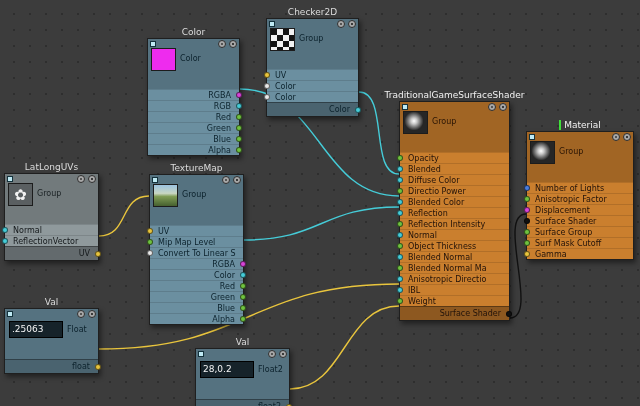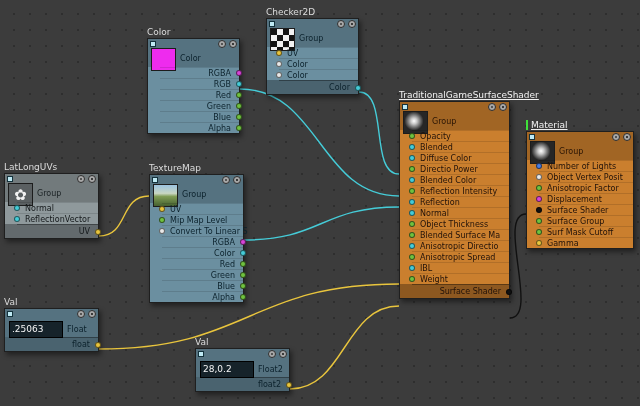--- a/index.html
+++ b/index.html
@@ -3,46 +3,46 @@
 <meta charset="utf-8">
 <style>
   * { margin:0; padding:0; box-sizing:border-box; }
   html,body { width:640px; height:406px; overflow:hidden; font-family:"DejaVu Sans", sans-serif; }
   #stage { position:absolute; left:0; top:0; width:640px; height:406px;
     background-color:#3c3c3c;
     background-image:radial-gradient(circle, #2e2e2e 1.1px, transparent 1.5px);
     background-size:16px 16px; background-position:6px 6px; }
   #wires { position:absolute; left:0; top:0; z-index:1; pointer-events:none; }
   .node { position:absolute; z-index:2; }
-  .ntitle { height:13px; font-size:9px; color:#dcdcdc; white-space:nowrap; display:flex; align-items:center; }
-  .orange-title { color:#f2f2f2;text-decoration:underline; }
+  .ntitle { height:13px; font-size:9px; color:#dcdcdc; white-space:nowrap; display:flex; align-items:center;justify-content:center; }
+  .orange-title { color:#f2f2f2; }
   .gtick { display:inline-block; width:2px; height:10px; background:#3fe03a; margin-right:3px; }
   .nbody { position:relative; border:1px solid #1f1f1f; box-shadow:2px 3px 5px rgba(0,0,0,.45); }
   .teal   { background:#6b8fa0; }
   .orange { background:#ca7f2e; }
   .gray   { background:#8f999c; }
-  .nhead { position:relative; height:28px; background:rgba(0,0,0,.20);padding-left:36px; }
+  .nhead { position:relative; height:50px; background:rgba(0,0,0,.20);padding-left:36px; }
   .rsq { position:absolute; left:2px; top:2px; width:6px; height:6px; background:#bfeaf4; border:1px solid #14323c; }
   .hicons { position:absolute; right:2px; top:1px; display:flex; gap:3px; }
   .hicon { width:8px; height:8px; border-radius:50%; background:#a8a8a8; border:1px solid #2e2e2e; position:relative; }
   .hicon::after { content:""; position:absolute; left:2px; top:2px; width:2px; height:2px; background:#3a3a3a; border-radius:50%; }
   .hicon.close::after { border-radius:0; }
   .preview { position:absolute; left:3px; top:9px; width:25px; height:23px; border:1px solid #1c1c1c; background:#444; overflow:hidden; }
   .checker { background:repeating-conic-gradient(#f2f2f2 0% 25%, #141414 25% 50%); background-size:12px 12px; }
   .tex { background:linear-gradient(180deg,#9cc3e0 0%,#c8d6c2 40%,#7f9c55 55%,#46602f 100%); }
   .sphere { background:radial-gradient(circle 10px at 10px 9px,#ffffff 0%,#c9c9c9 30%,#7c7c7c 60%,#262626 95%); }
   .flower { background:#5a5f61; color:#f2f2f2; font-size:15px; line-height:22px; text-align:center; }
   .ntype { position:absolute; left:32px; top:15px; font-size:8px; color:#0c222c; white-space:nowrap; }
   .orange .ntype { color:#2a1505; }
   .gray .ntype { color:#1b2224; }
   .vfield { position:absolute; left:4px; top:12px; width:54px; height:17px; background:#16232a; border:1px solid #000;
             color:#f5f5f5; font-size:9px; line-height:15px; padding-left:2px; white-space:nowrap; overflow:hidden; }
   .vtype { left:62px; top:16px; }
   .prow { position:relative; height:11px; font-size:8px; line-height:11px; color:#0c222c;
-          border-top:1px solid rgba(0,0,0,.12); white-space:nowrap;margin-left:12px; }
+          border-top:1px solid rgba(0,0,0,.12); white-space:nowrap; }
   .orange .prow { color:#21120a; }
   .gray .prow { color:#15191b; }
   .prow.in  { text-align:left;  padding-left:8px; }
   .prow.out { text-align:right; padding-right:8px; }
   .pdot { position:absolute; top:2px; width:6px; height:6px; border-radius:50%; border:1px solid rgba(0,0,0,.55); }
   .prow.in  .pdot { left:-3px; }
   .prow.out .pdot { right:-3px; }
   .nfoot { background:rgba(0,0,0,.30); }
   .nfoot .prow { height:14px; line-height:14px; border-top:1px solid rgba(0,0,0,.35); }
   .nfoot .pdot { top:4px; }
@@ -344,54 +344,54 @@
             <span class="pdot" style="background: rgb(111, 194, 63);"></span>
             <span class="plabel">Directio Power</span>
           </div>
 
           <div class="prow in">
             <span class="pdot" style="background: rgb(69, 204, 216);"></span>
             <span class="plabel">Blended Color</span>
           </div>
 
           <div class="prow in">
+            <span class="pdot" style="background: rgb(69, 204, 216);"></span>
+            <span class="plabel">Reflection</span>
+          </div>
+
+          <div class="prow in">
             <span class="pdot" style="background: rgb(111, 194, 63);"></span>
             <span class="plabel">Reflection Intensity</span>
           </div>
 
           <div class="prow in">
             <span class="pdot" style="background: rgb(69, 204, 216);"></span>
-            <span class="plabel">Reflection</span>
-          </div>
-
-          <div class="prow in">
-            <span class="pdot" style="background: rgb(69, 204, 216);"></span>
             <span class="plabel">Normal</span>
           </div>
 
           <div class="prow in">
             <span class="pdot" style="background: rgb(111, 194, 63);"></span>
             <span class="plabel">Object Thickness</span>
           </div>
 
-
-          <div class="prow in">
-            <span class="pdot" style="background: rgb(111, 194, 63);"></span>
-            <span class="plabel">Blended Surface Ma</span>
+          <div class="prow in">
+            <span class="pdot" style="background: rgb(69, 204, 216);"></span>
+            <span class="plabel">Blended Normal</span>
+          </div>
+
+          <div class="prow in">
+            <span class="pdot" style="background: rgb(111, 194, 63);"></span>
+            <span class="plabel">Blended Normal Ma</span>
           </div>
 
           <div class="prow in">
             <span class="pdot" style="background: rgb(69, 204, 216);"></span>
             <span class="plabel">Anisotropic Directio</span>
           </div>
 
-          <div class="prow in">
-            <span class="pdot" style="background: rgb(111, 194, 63);"></span>
-            <span class="plabel">Anisotropic Spread</span>
-          </div>
 
           <div class="prow in">
             <span class="pdot" style="background: rgb(69, 204, 216);"></span>
             <span class="plabel">IBL</span>
           </div>
 
           <div class="prow in">
             <span class="pdot" style="background: rgb(111, 194, 63);"></span>
             <span class="plabel">Weight</span>
           </div>
@@ -423,24 +423,20 @@
         <span class="preview sphere"></span>
         <span class="ntype">Group</span>
       </div>
       <div class="rows">
 
           <div class="prow in">
             <span class="pdot" style="background: rgb(74, 125, 224);"></span>
             <span class="plabel">Number of Lights</span>
           </div>
 
-          <div class="prow in">
-            <span class="pdot" style="background: rgb(233, 233, 233);"></span>
-            <span class="plabel">Object Vertex Posit</span>
-          </div>
 
           <div class="prow in">
             <span class="pdot" style="background: rgb(111, 194, 63);"></span>
             <span class="plabel">Anisotropic Factor</span>
           </div>
 
           <div class="prow in">
             <span class="pdot" style="background: rgb(216, 68, 216);"></span>
             <span class="plabel">Displacement</span>
           </div>

